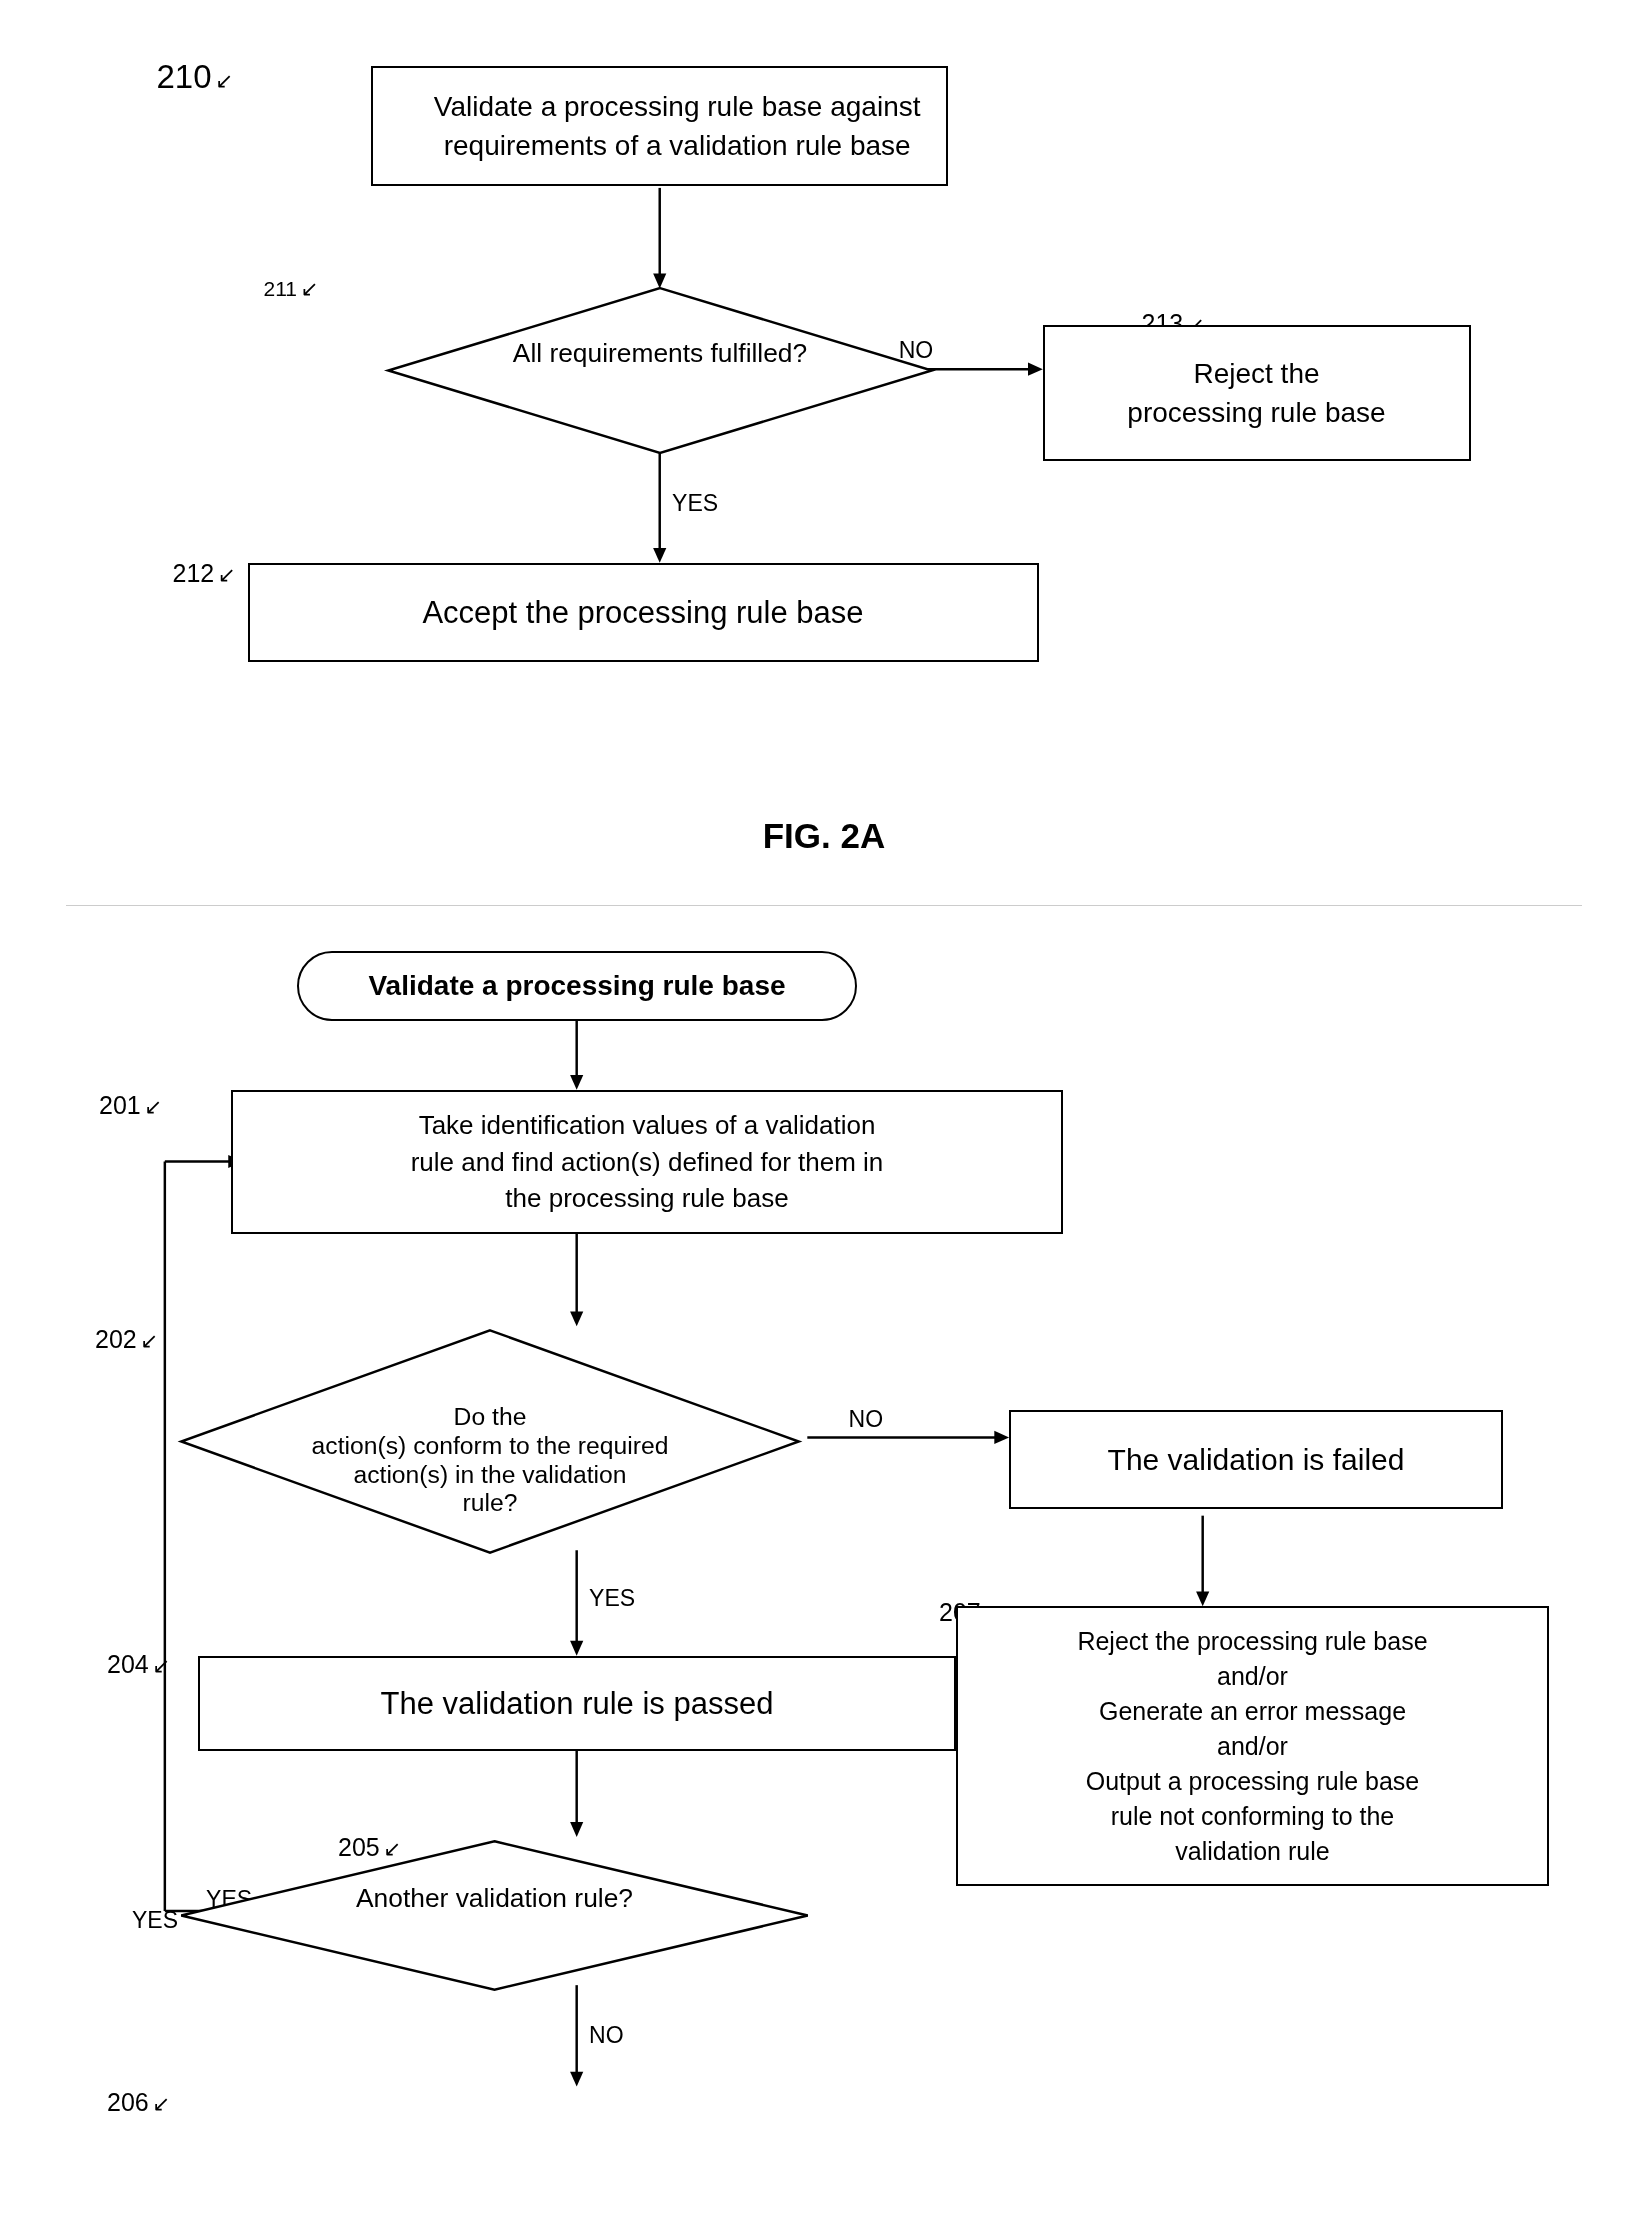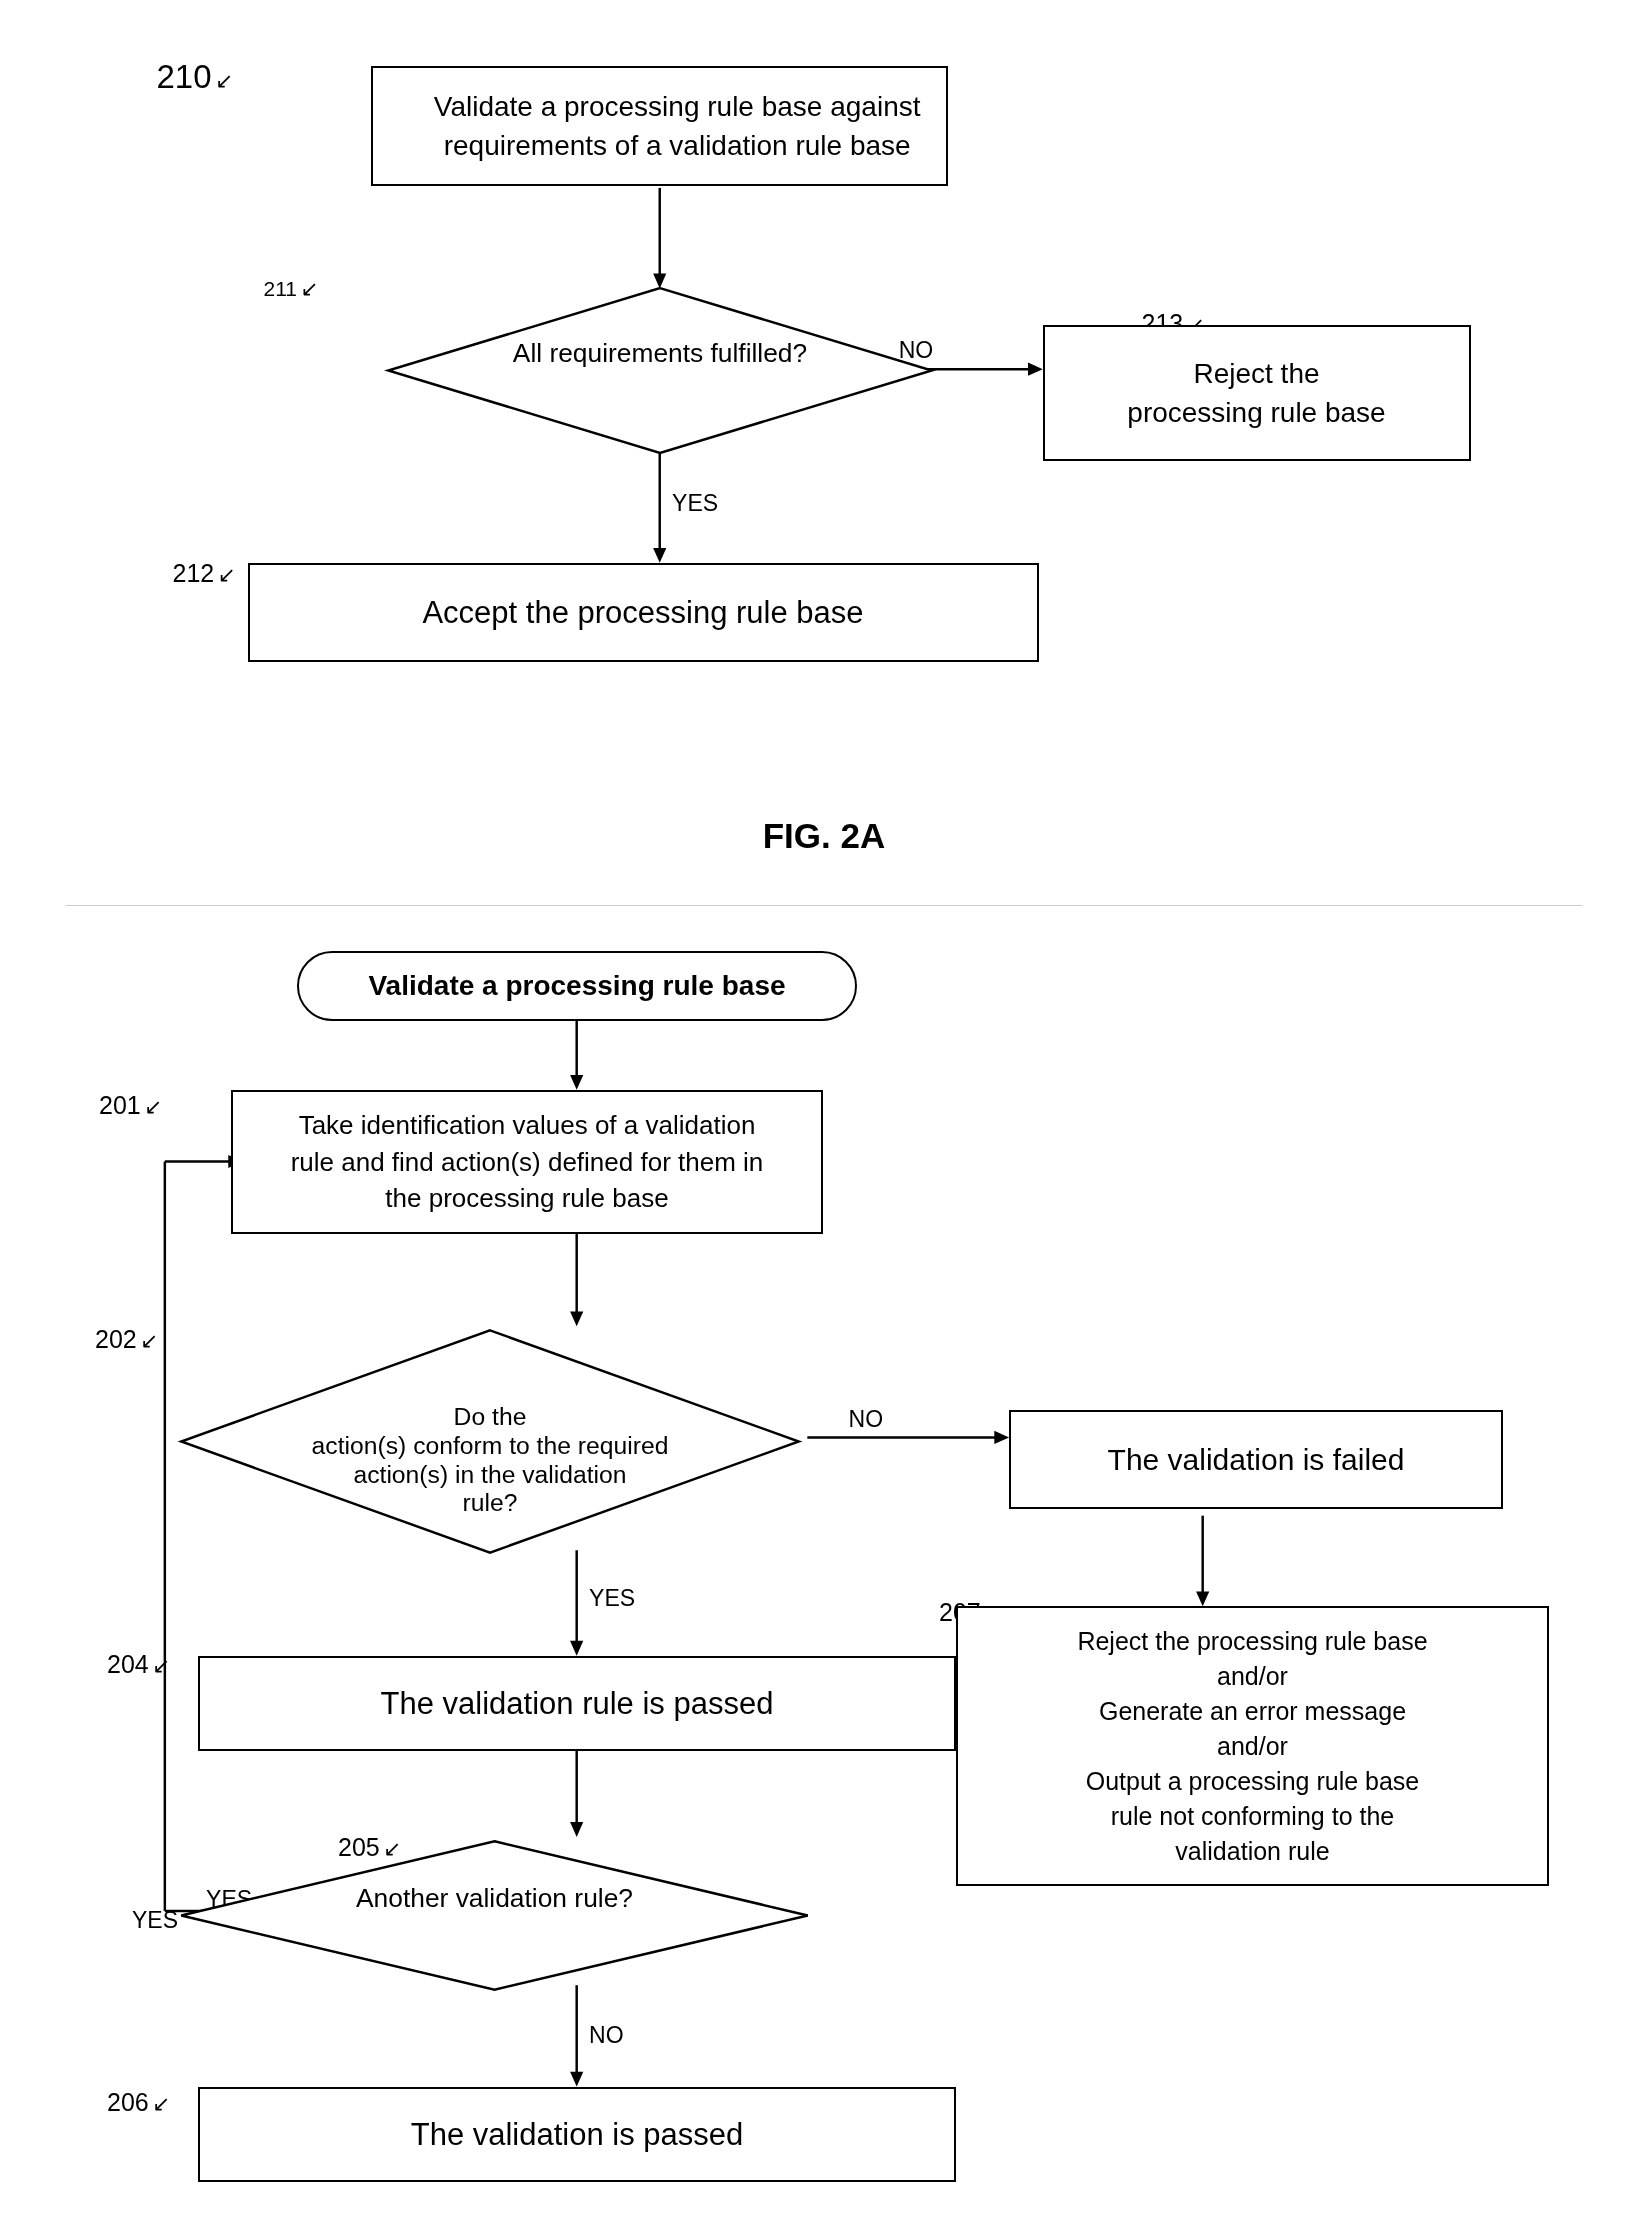--- a/index.html
+++ b/index.html
@@ -201,21 +201,21 @@
 
       <div class="flow-oval" style="left:231px; top:12.4px; width:560px; height:70px;">
         <span style="font-size:28px;">Validate a processing rule base</span>
       </div>
 
       <div style="position:absolute; top:152px; left:33px;">
         <span style="font-size:25px;">201</span>
         <span style="font-size:21.4px;">↙</span>
       </div>
 
-      <div class="flow-box" style="left:165px; top:151px; width:592px; height:144px; display:flex; align-items:center; justify-content:center;">
+      <div class="flow-box" style="left:165px; top:151px; width:832px; height:144px; display:flex; align-items:center; justify-content:center;">
         <span style="white-space:pre-line; font-size:26px; text-align:center;">Take identification values of a validation
 rule and find action(s) defined for them in
 the processing rule base</span>
       </div>
 
       <div style="position:absolute; top:386px; left:29px;">
         <span style="font-size:25px;">202</span>
         <span style="font-size:21.4px;">↙</span>
       </div>
 
@@ -277,22 +277,19 @@
 
       <div style="position:absolute; top:968px; left:66px; font-size:23px;">
         <span>YES</span>
       </div>
 
       <div style="position:absolute; top:1149px; left:41px;">
         <span style="font-size:25px;">206</span>
         <span style="font-size:21.4px;">↙</span>
       </div>
 
-      <div class="flow-box" style="left:132px; top:1148px; width:758px; height:95px; display:flex; align-items:center; justify-content:center;">
-        <span style="font-size:31px;">The validation is passed</span>
-      </div>
 
     </div>
 
   </div>
 
 </div>
 
 
 </body></html>

